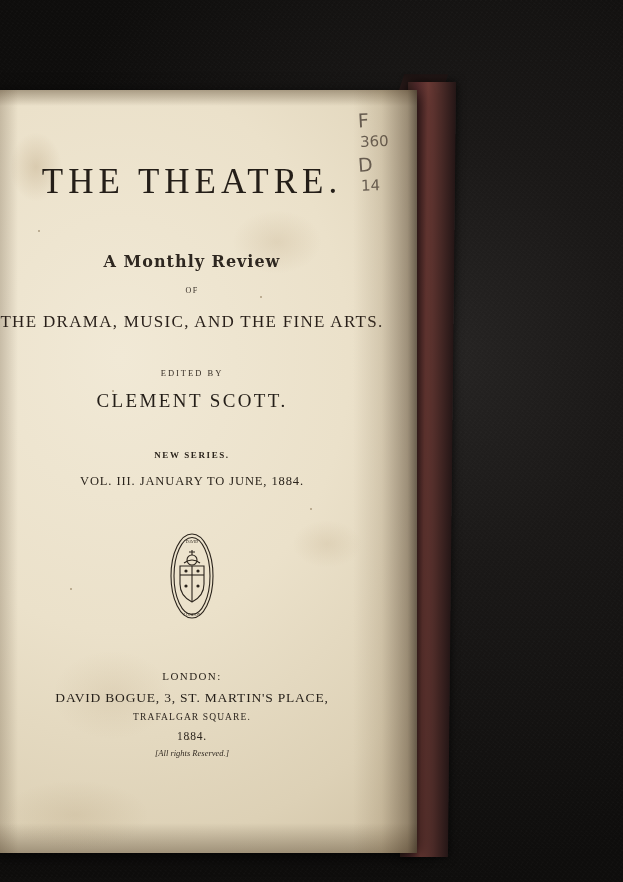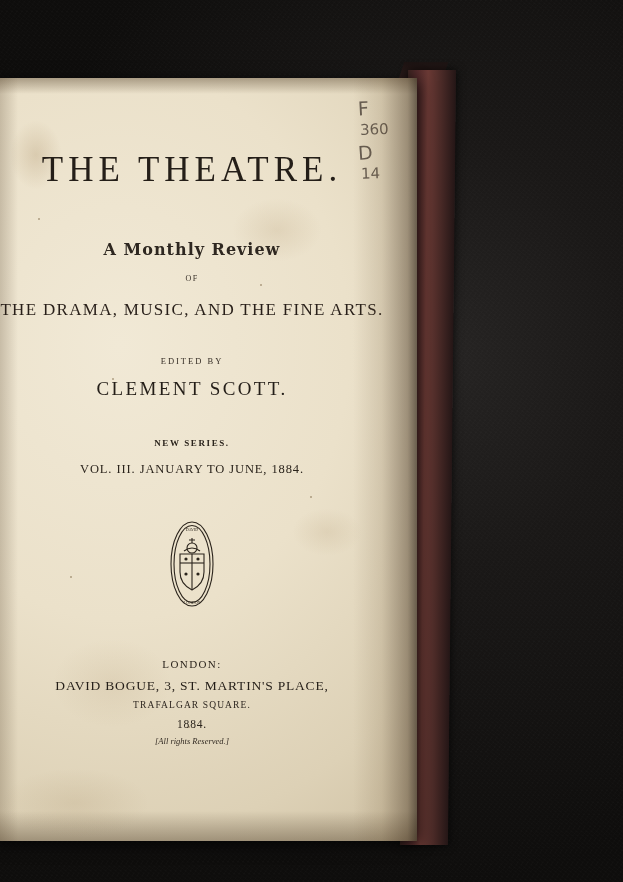--- a/index.html
+++ b/index.html
@@ -29,21 +29,21 @@
     background-image:
       repeating-linear-gradient(37deg, rgba(255,255,255,0.012) 0px, rgba(255,255,255,0.012) 1px, rgba(0,0,0,0) 1px, rgba(0,0,0,0) 3px),
       repeating-linear-gradient(127deg, rgba(255,255,255,0.010) 0px, rgba(255,255,255,0.010) 1px, rgba(0,0,0,0) 1px, rgba(0,0,0,0) 4px);
     opacity: .9;
   }
 
   
   .book {
     position: absolute;
     left: 0;
-    top: 78px;
+    top: 90px;
     width: 452px;
     height: 760px;
   }
 
   
   .cover-edge {
     position: absolute;
     left: 404px;
     top: -8px;
     width: 48px;

